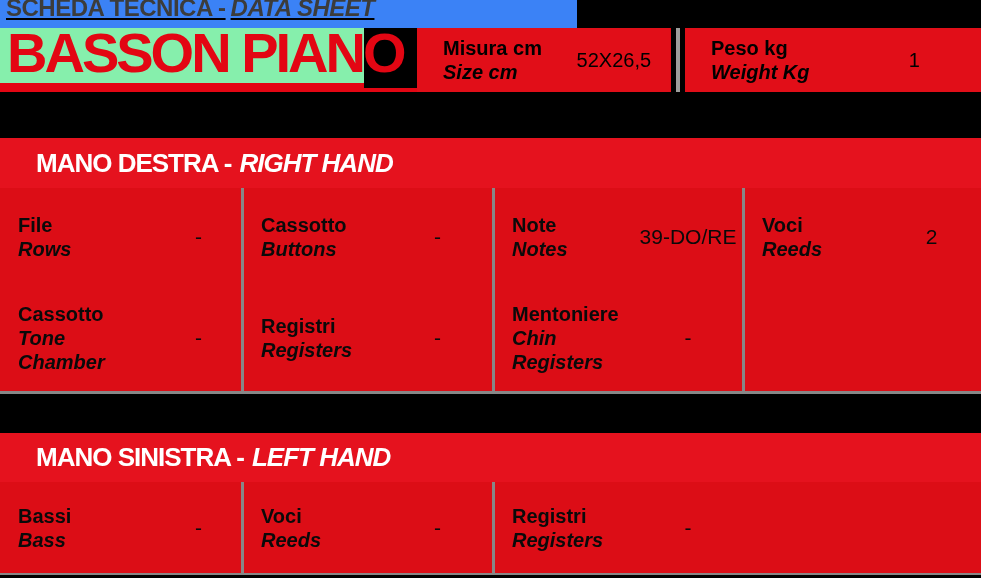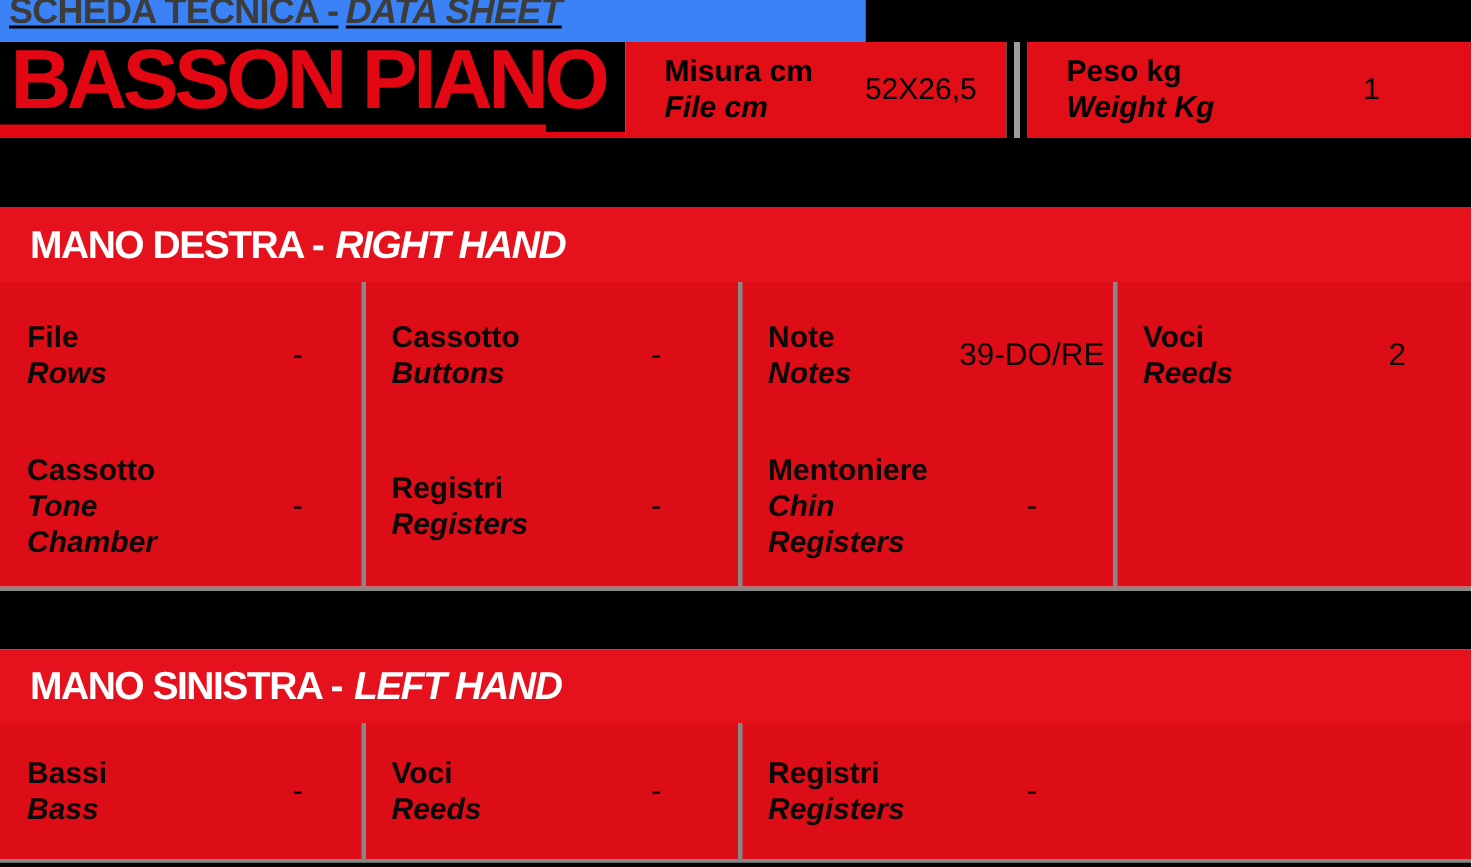--- a/index.html
+++ b/index.html
@@ -17,21 +17,21 @@
   .top-strip .black-part { flex:1; background:#000000; }
   .eyebrow {
     white-space:nowrap;
     font-weight:bold; font-size:24px; letter-spacing:-0.5px;
     color:#3c3c3b; margin:-6px 0 0 6px;
   }
   .eyebrow .ital { font-style:italic; margin-left:5px; }
 
   
   .title-row { height:64px; display:flex; }
-  .title-block { width:364px; position:relative; background:#000000; }
+  .title-block { width:364px; position:relative; background:#86efac; }
   .product-title {
     position:absolute; top:-7px; left:7px;
     font-size:56px; font-weight:bold; letter-spacing:-3px;
     color:#e30613; white-space:nowrap; line-height:1.15;
   }
   .title-underline { position:absolute; left:0; bottom:0; width:100%; height:9px; background:#e30613; }
   .title-gap { width:53px; background:#000000; border-bottom:4px solid #e30613; box-sizing:border-box; }
   .spec-box { background:#e10e18; display:flex; align-items:center; }
   .spec-box.misura { width:254px; }
   .spec-box.peso { flex:1; }
@@ -45,21 +45,21 @@
   .bar { background:#000000; }
   .bar-46 { height:46px; }
   .bar-39 { height:39px; }
   .bar-3 { height:3px; }
   .hairline { height:3px; background:#878787; }
   .hairline-2 { height:2px; background:#878787; }
 
   
   .sec-header {
     background:#e5121e; color:#ffffff;
-    display:flex; align-items:center; padding-left:20px; box-sizing:border-box;
+    display:flex; align-items:center; padding-left:36px; box-sizing:border-box;
     font-weight:bold; font-size:26px; letter-spacing:-1px;
   }
   .sec-header.h50 { height:50px; }
   .sec-header.h49 { height:49px; }
   .sec-header .ital { font-style:italic; margin-left:8px; }
 
   .sec-body { position:relative; background:#dc0d16; }
   .sec-body .vline { position:absolute; top:0; bottom:0; width:3px; background:#878787; }
   .vl-1 { left:241px; } .vl-2 { left:492px; } .vl-3 { left:742px; }
 
@@ -91,21 +91,21 @@
   <div class="title-row">
     <div class="title-block">
       <div class="product-title">BASSON PIANO</div>
       <div class="title-underline"></div>
     </div>
     <div class="title-gap"></div>
 
     <div class="spec-box misura">
       <div class="spec-label">
         <div>Misura cm</div>
-        <div class="en">File cm</div>
+        <div class="en">Size cm</div>
       </div>
       <div class="spec-value">52X26,5</div>
     </div>
 
     <div class="spec-divider">
       <div class="gline"></div>
     </div>
 
     <div class="spec-box peso">
       <div class="spec-label">

